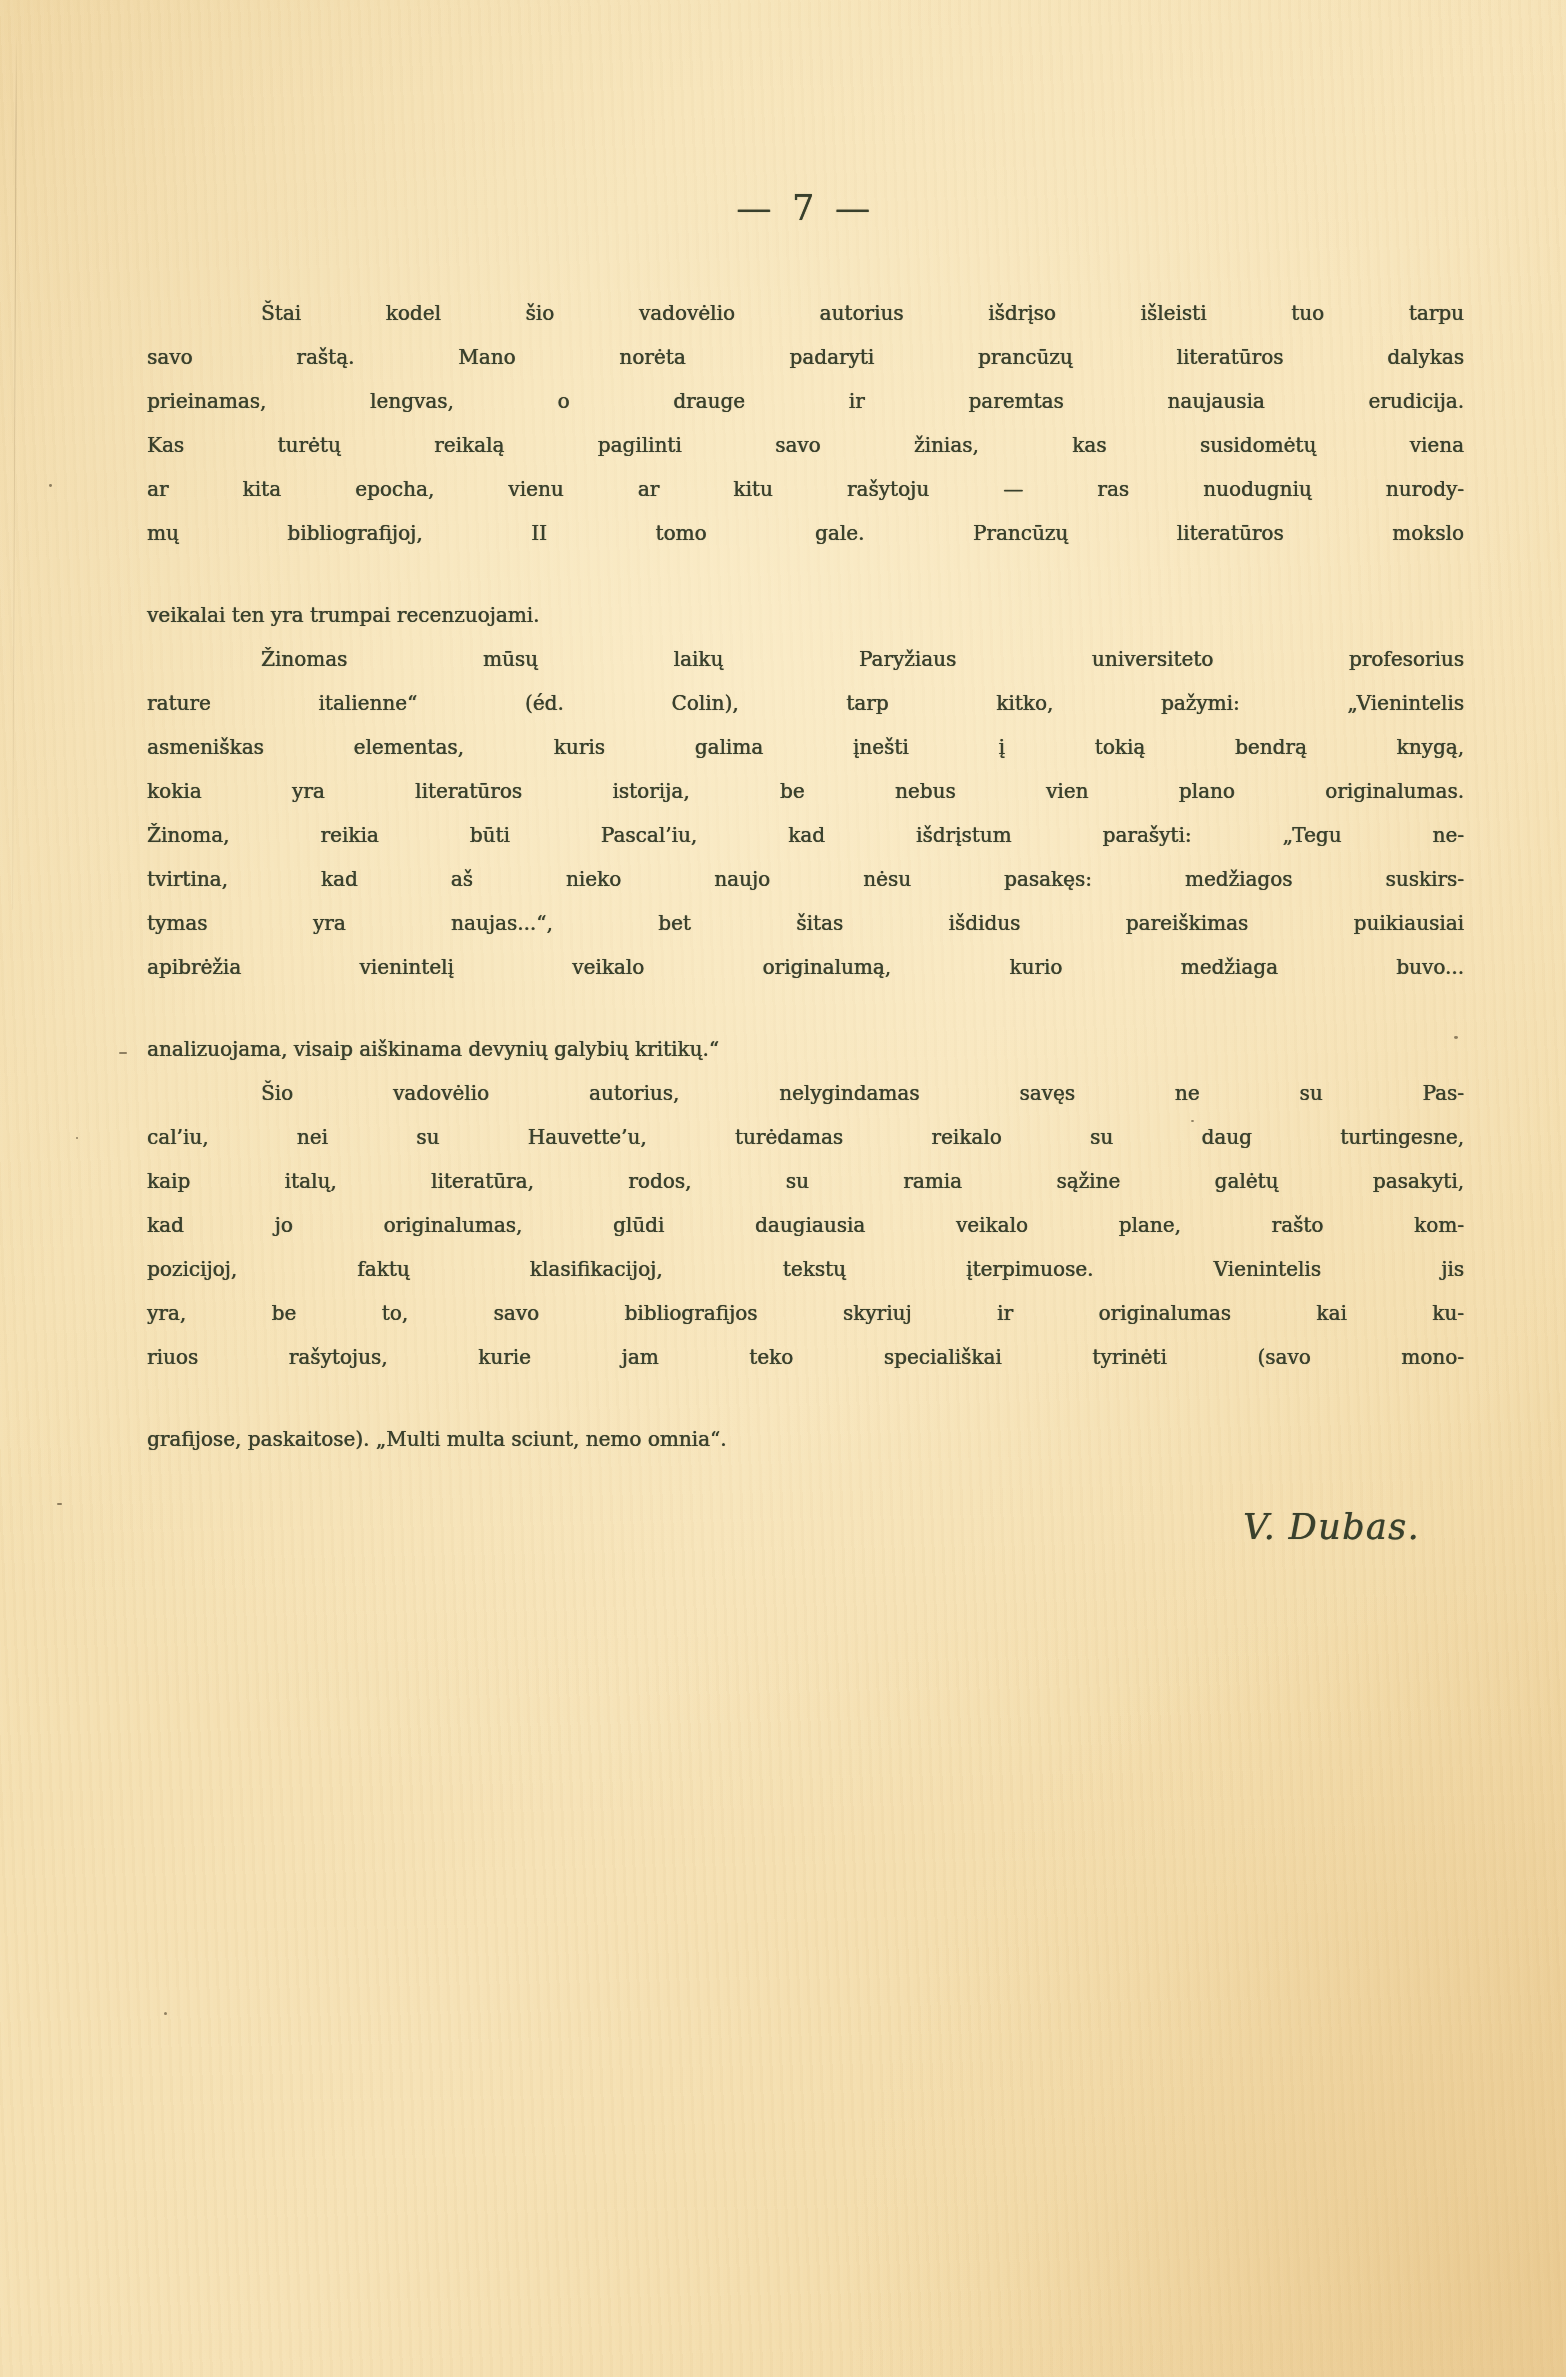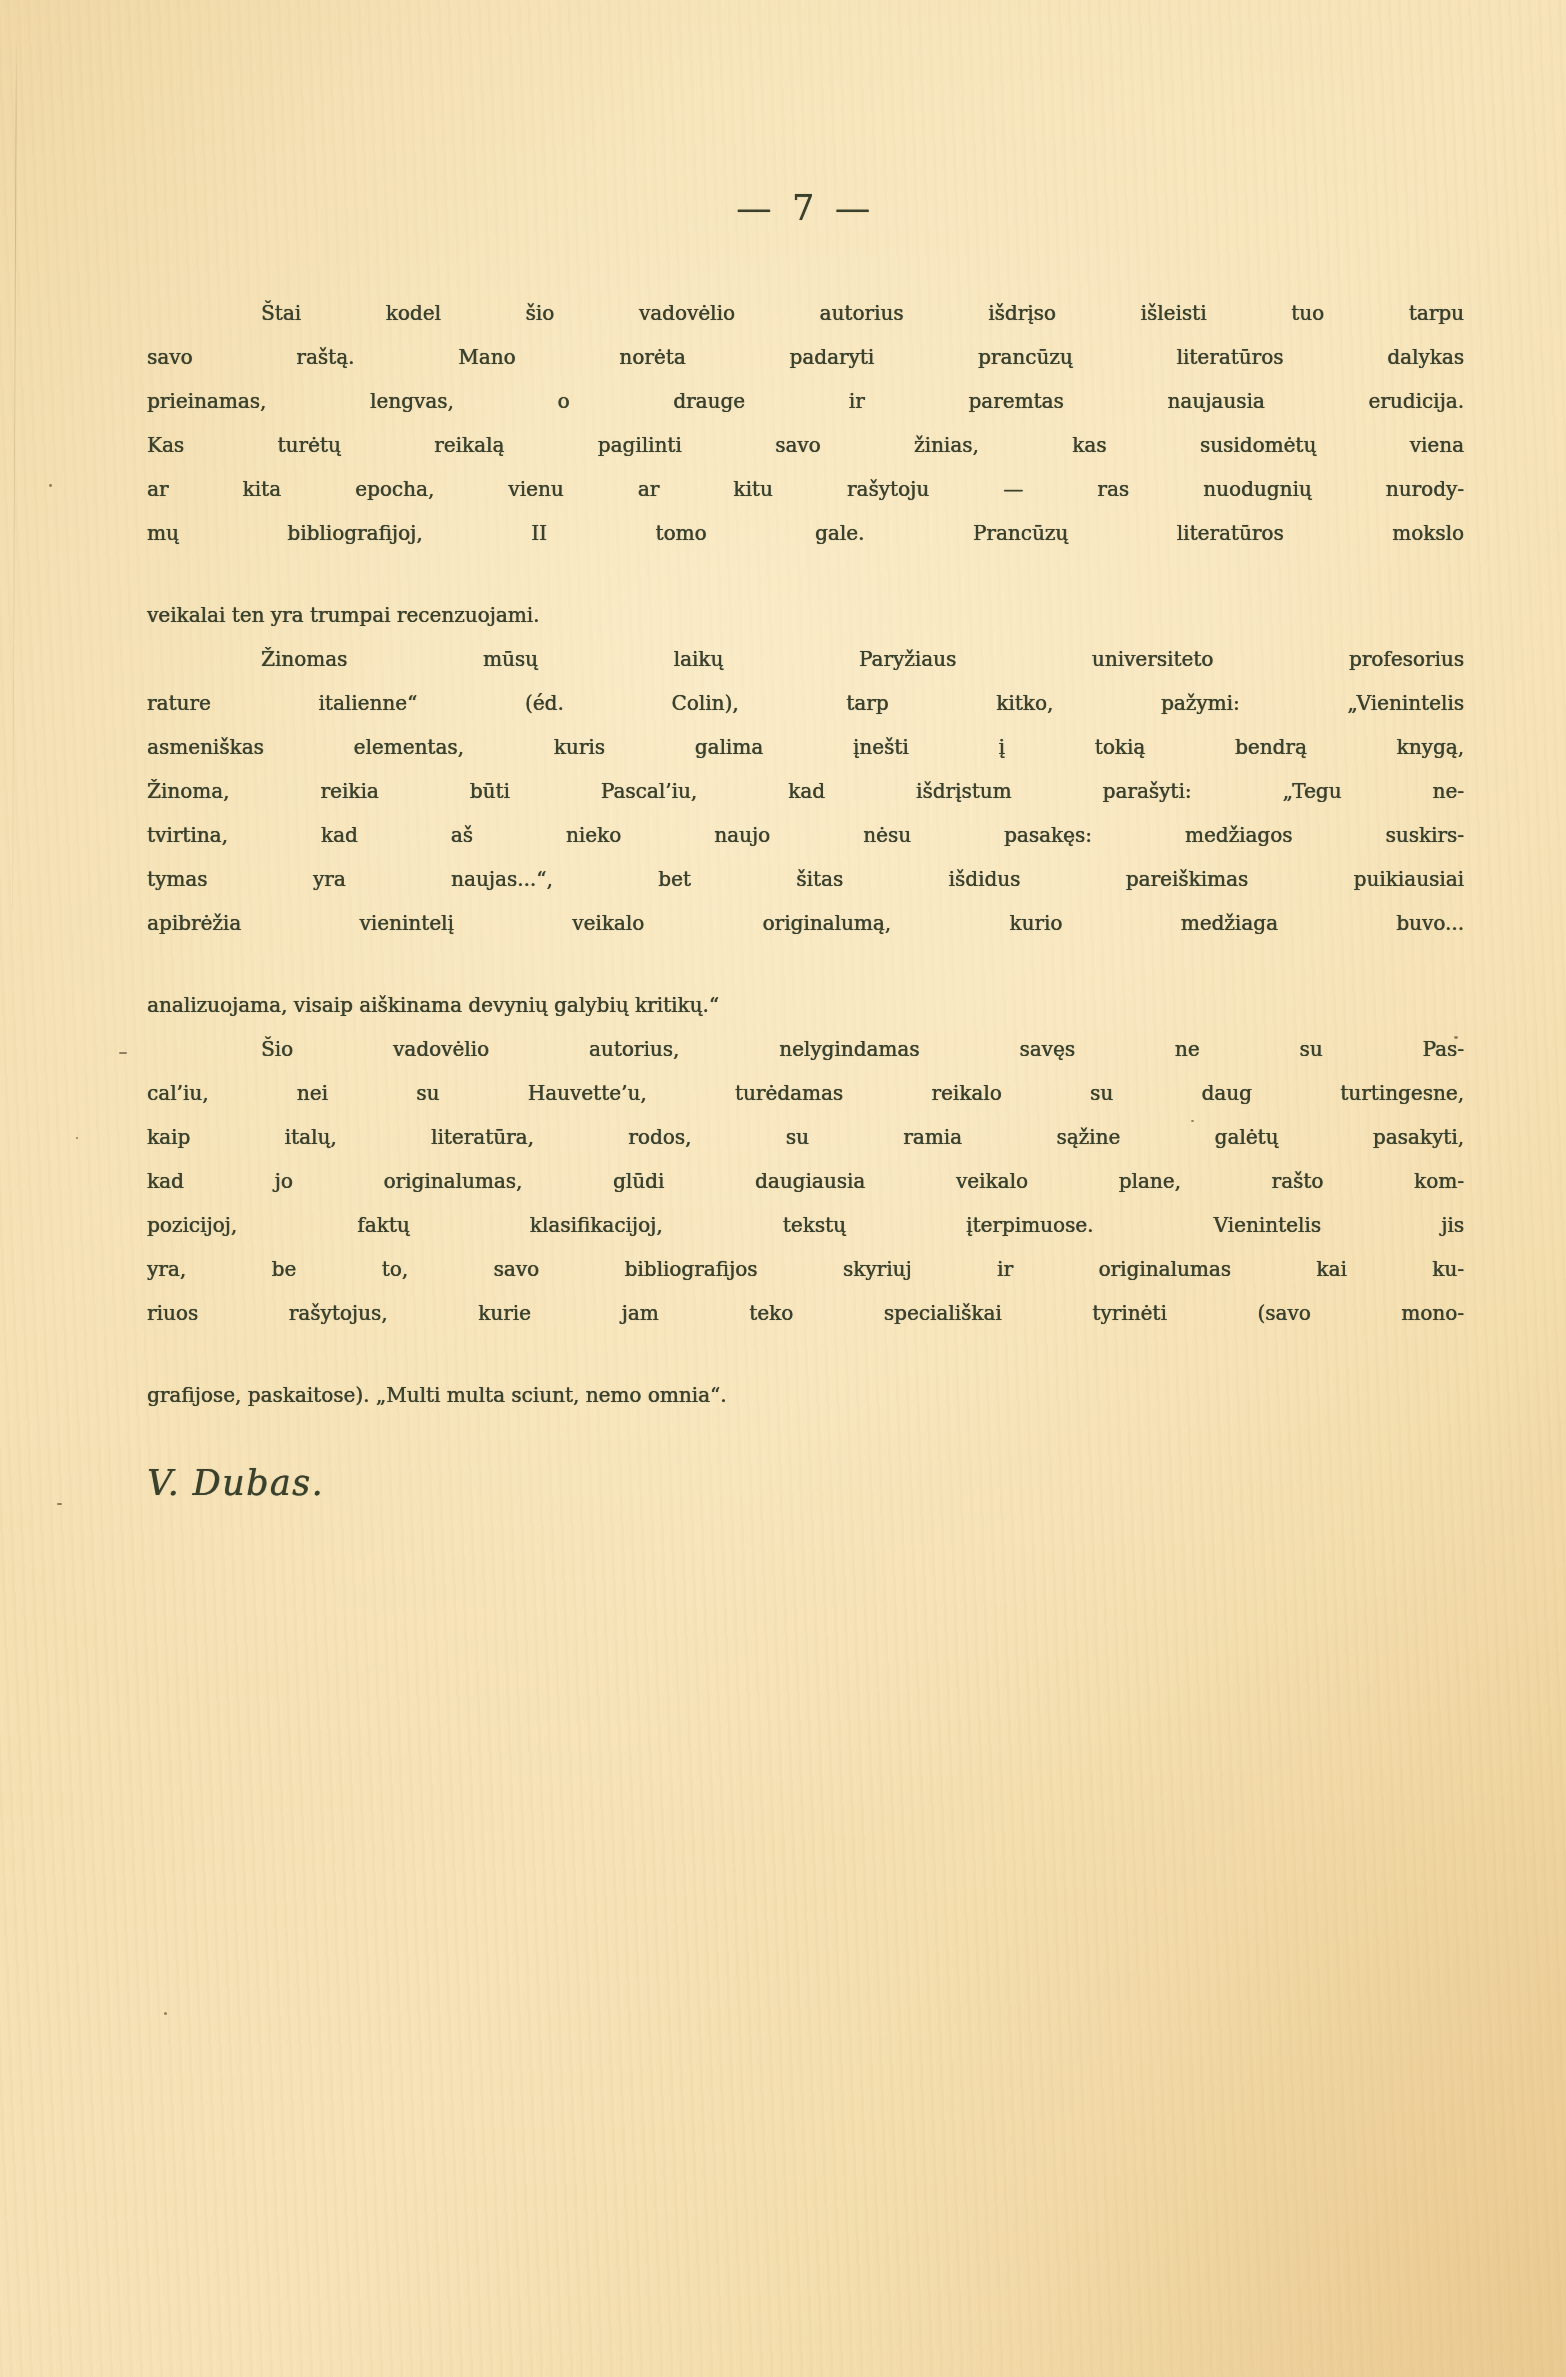--- a/index.html
+++ b/index.html
@@ -42,21 +42,21 @@
   }
   .paragraph{margin:0;}
   .line{
     text-align:justify;
     text-align-last:justify;
   }
   .line.indent{text-indent:114px;}
   .line.para-end{text-align-last:left;margin-top:38px;}
   .signature{
     margin-top:46px;
-    text-align:left;
+    text-align:right;
     padding-right:44px;
     font-style:italic;
     font-size:35px;
     line-height:40px;
     letter-spacing:1.4px;
     text-shadow:0.4px 0 0 rgba(47,53,36,0.70), 0 0 1.2px rgba(62,68,46,0.35);
   }
   
   .scratch{
     position:absolute;left:14.3px;top:35px;width:1.4px;height:875px;
@@ -106,20 +106,21 @@
           <div class="line">prieinamas, lengvas, o drauge ir paremtas naujausia erudicija.</div>
           <div class="line">Kas turėtų reikalą pagilinti savo žinias, kas susidomėtų viena</div>
           <div class="line">ar kita epocha, vienu ar kitu rašytoju — ras nuodugnių nurody-</div>
           <div class="line">mų bibliografijoj, II tomo gale.  Prancūzų literatūros mokslo</div>
           <div class="line para-end">veikalai ten yra trumpai recenzuojami.</div>
         </div>
         <div class="paragraph">
           <div class="line indent">Žinomas mūsų laikų Paryžiaus universiteto profesorius</div>
           <div class="line">rature italienne“ (éd. Colin), tarp kitko, pažymi: „Vienintelis</div>
           <div class="line">asmeniškas elementas, kuris galima įnešti į tokią bendrą knygą,</div>
+          <div class="line">kokia yra literatūros istorija, be nebus vien plano originalumas.</div>
           <div class="line">Žinoma, reikia būti Pascal’iu, kad išdrįstum parašyti: „Tegu ne-</div>
           <div class="line">tvirtina, kad aš nieko naujo nėsu pasakęs: medžiagos suskirs-</div>
           <div class="line">tymas yra naujas...“, bet šitas išdidus pareiškimas puikiausiai</div>
           <div class="line">apibrėžia vienintelį veikalo originalumą, kurio medžiaga buvo...</div>
           <div class="line para-end">analizuojama, visaip aiškinama devynių galybių kritikų.“</div>
         </div>
         <div class="paragraph">
           <div class="line indent">Šio vadovėlio autorius, nelygindamas savęs ne su Pas-</div>
           <div class="line">cal’iu, nei su Hauvette’u, turėdamas reikalo su daug turtingesne,</div>
           <div class="line">kaip italų, literatūra, rodos, su ramia sąžine galėtų pasakyti,</div>

